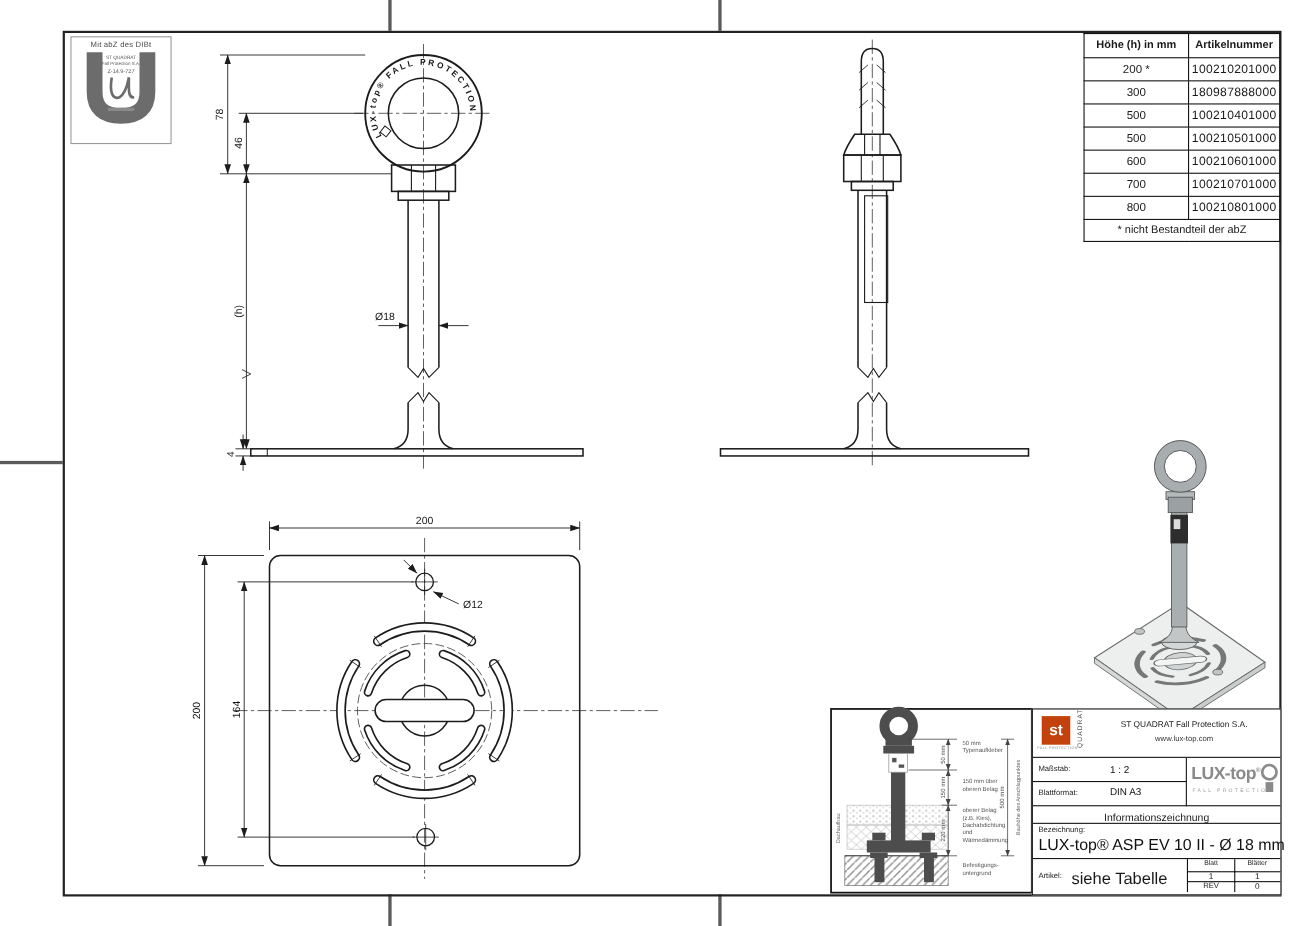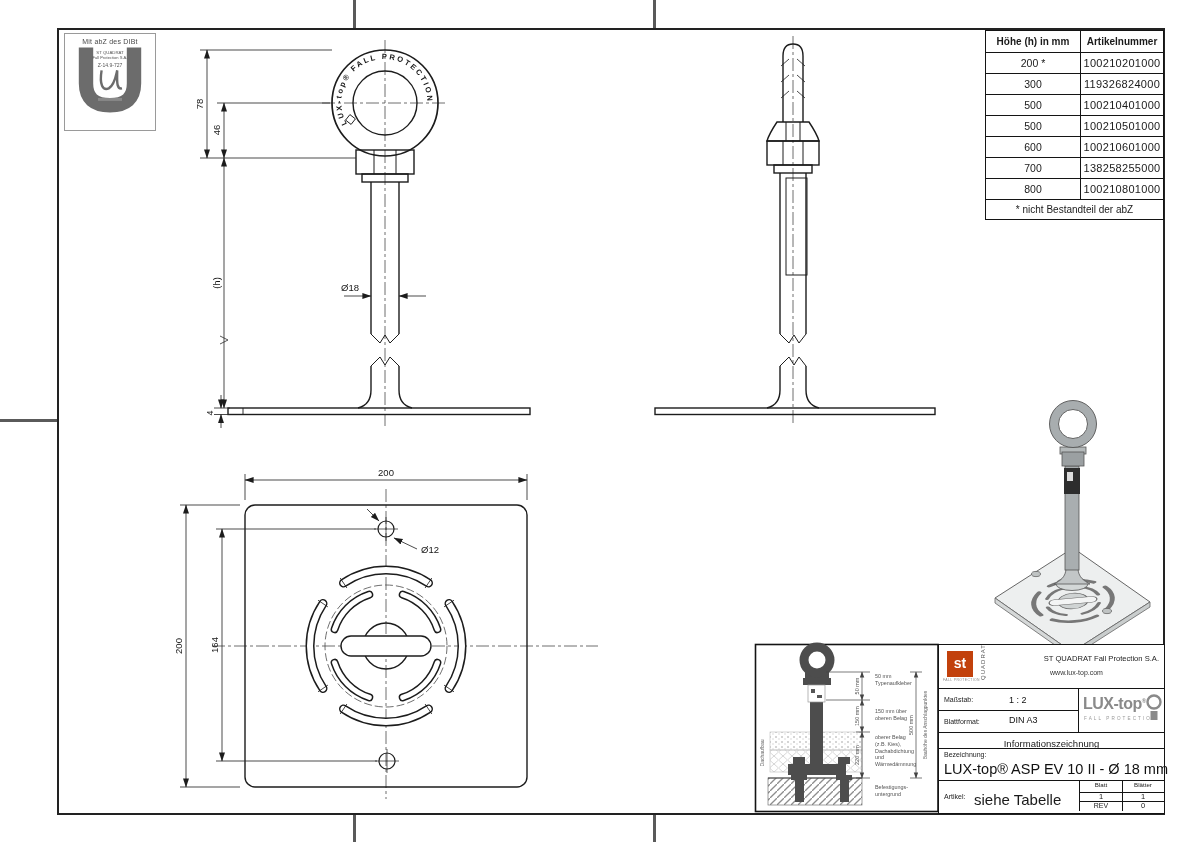--- a/index.html
+++ b/index.html
@@ -349,55 +349,55 @@
       <tr>
     <th>Höhe (h) in mm</th>
     <th>Artikelnummer</th>
   </tr>
   <tr>
         <td>200 *</td>
         <td class="art">100210201000</td>
       </tr>
   <tr>
         <td>300</td>
-        <td class="art">119326824000</td>
+        <td class="art">180987888000</td>
       </tr>
   <tr>
         <td>500</td>
         <td class="art">100210401000</td>
       </tr>
   <tr>
         <td>500</td>
         <td class="art">100210501000</td>
       </tr>
   <tr>
         <td>600</td>
         <td class="art">100210601000</td>
       </tr>
   <tr>
         <td>700</td>
-        <td class="art">138258255000</td>
+        <td class="art">100210701000</td>
       </tr>
   <tr>
         <td>800</td>
         <td class="art">100210801000</td>
       </tr>
   <tr>
         <td class="foot" colspan="2">* nicht Bestandteil der abZ</td>
       </tr>
 </tbody>
   </table>
 
 <div class="abs tb">
 
   <div class="cell" style="left:0;top:0;width:225px;height:44px;border-bottom:1.2px solid #141414;">
     <div class="abs stbox" style="left:8px;top:6px;">st</div>
     <div class="abs quadrat" style="left:26px;top:14px;">QUADRAT</div>
     <div class="abs" style="left:4px;top:33px;font-size:3.4px;color:#888;letter-spacing:.4px;">FALL PROTECTION</div>
-    <div class="abs" style="left:55px;top:9px;width:165px;text-align:right;font-size:7.6px;color:#222;">ST QUADRAT Fall Protection S.A.</div>
+    <div class="abs" style="left:55px;top:9px;width:165px;text-align:center;font-size:7.6px;color:#222;">ST QUADRAT Fall Protection S.A.</div>
     <div class="abs" style="left:55px;top:24px;width:165px;text-align:center;font-size:7px;color:#333;">www.lux-top.com</div>
   </div>
 
   <div class="cell" style="left:0;top:44px;width:140px;height:22px;border-right:1.2px solid #141414;border-bottom:1.2px solid #141414;">
     <span class="abs lab" style="left:5px;top:7px;">Maßstab:</span>
     <span class="abs val" style="left:70px;top:6px;">1 : 2</span>
   </div>
   <div class="cell" style="left:0;top:66px;width:140px;height:22px;border-right:1.2px solid #141414;border-bottom:1.2px solid #141414;">
     <span class="abs lab" style="left:5px;top:7px;">Blattformat:</span>
     <span class="abs val" style="left:70px;top:4px;">DIN A3</span>

